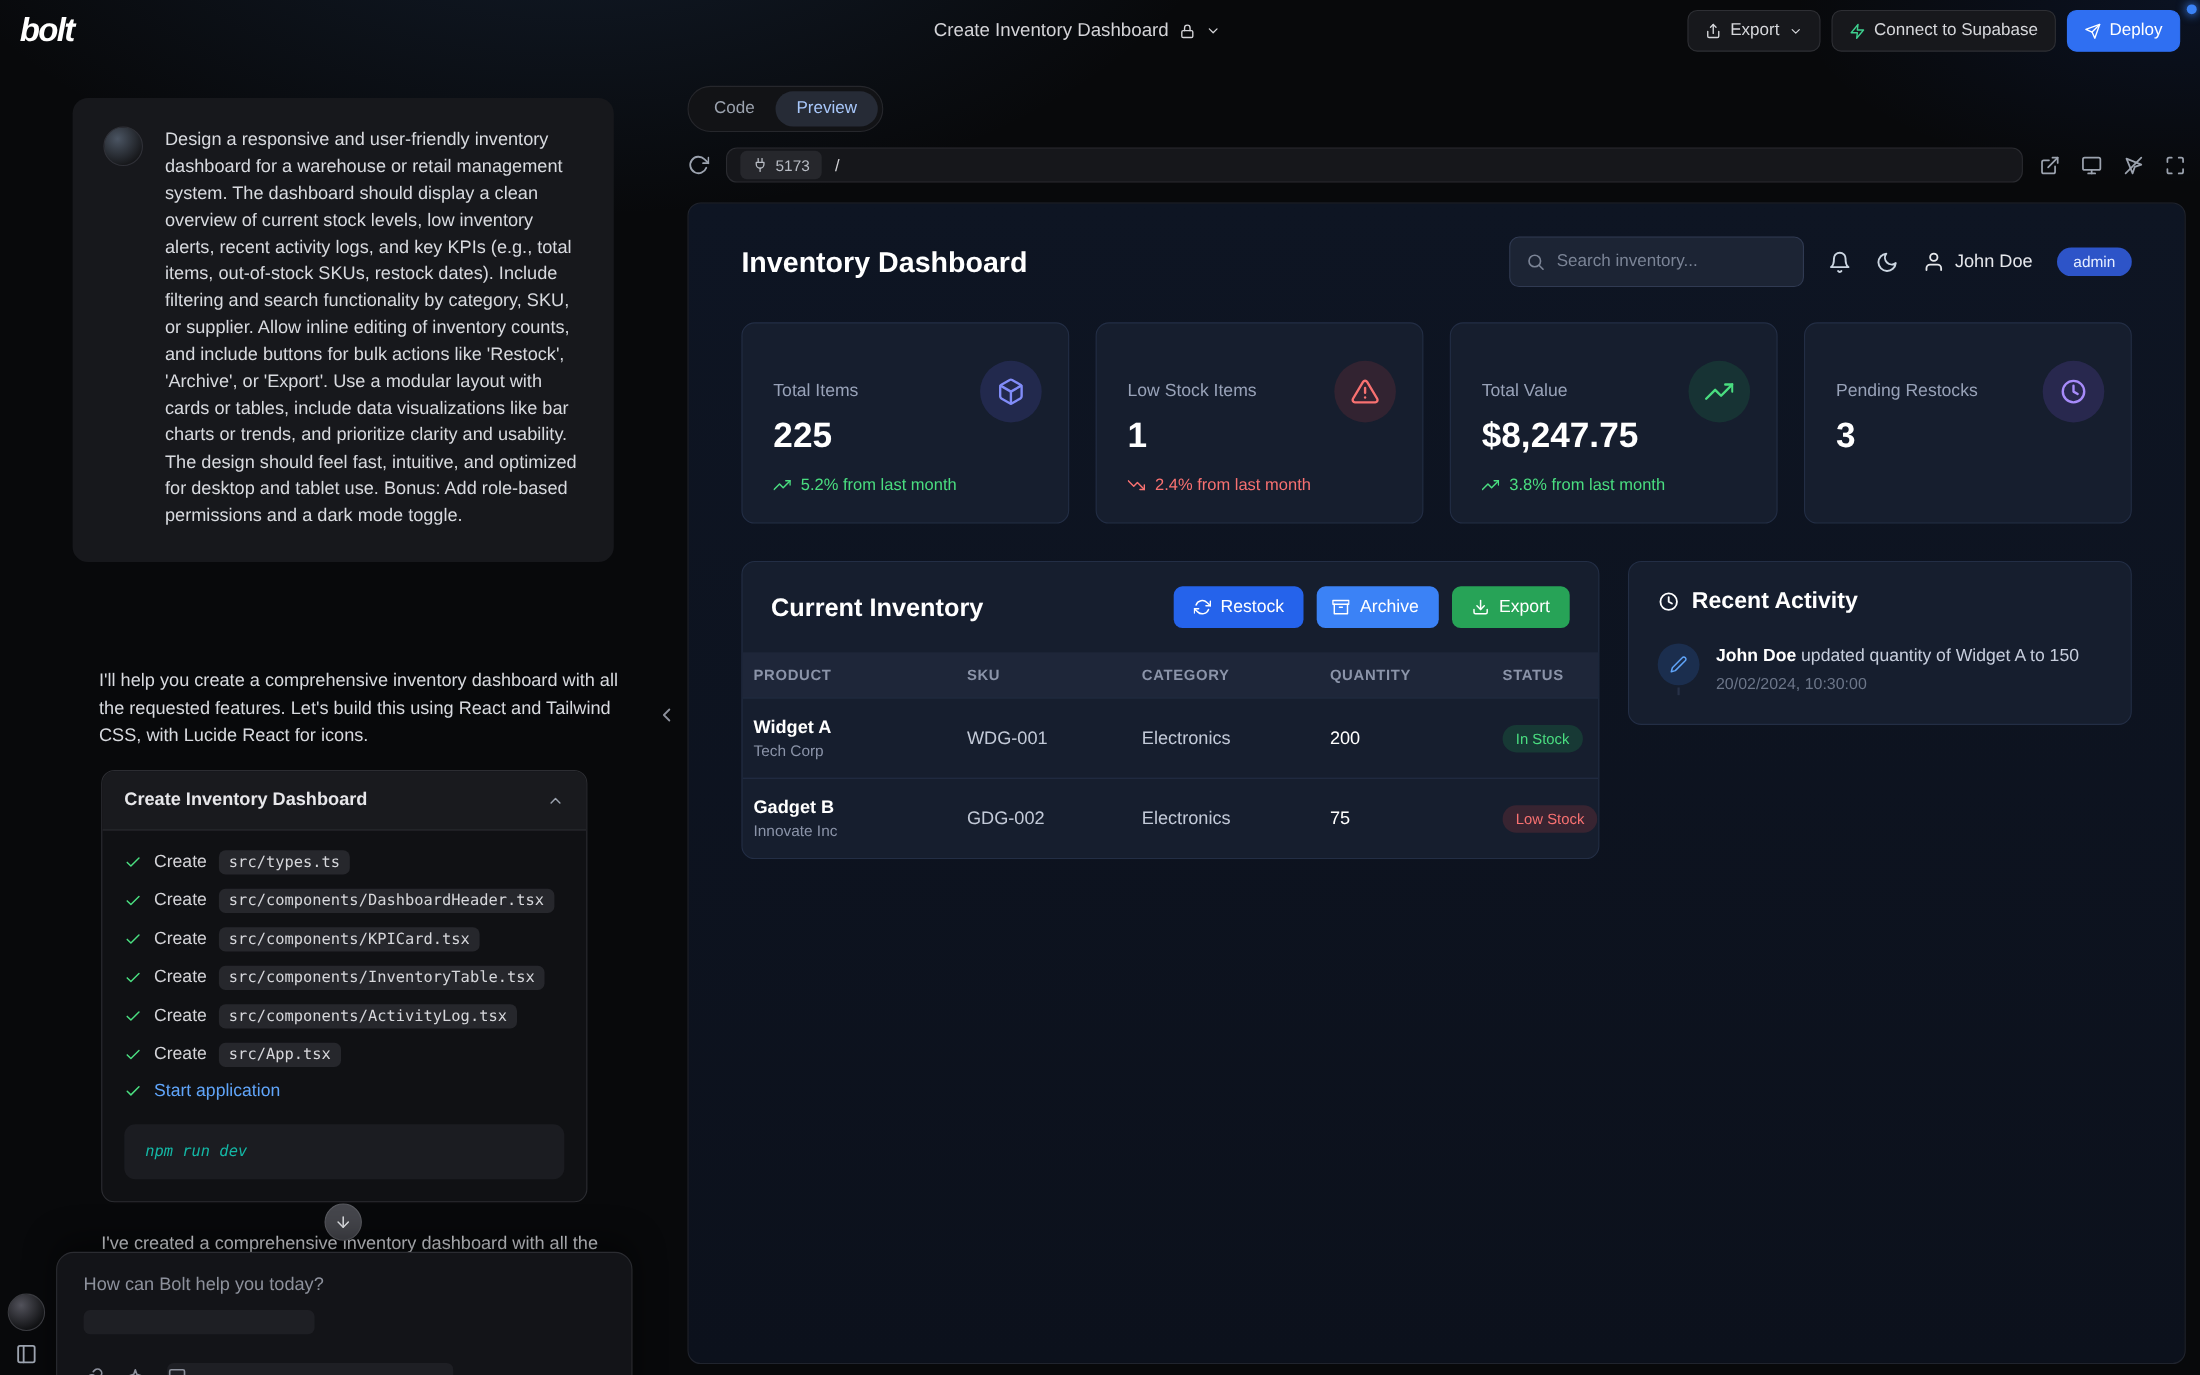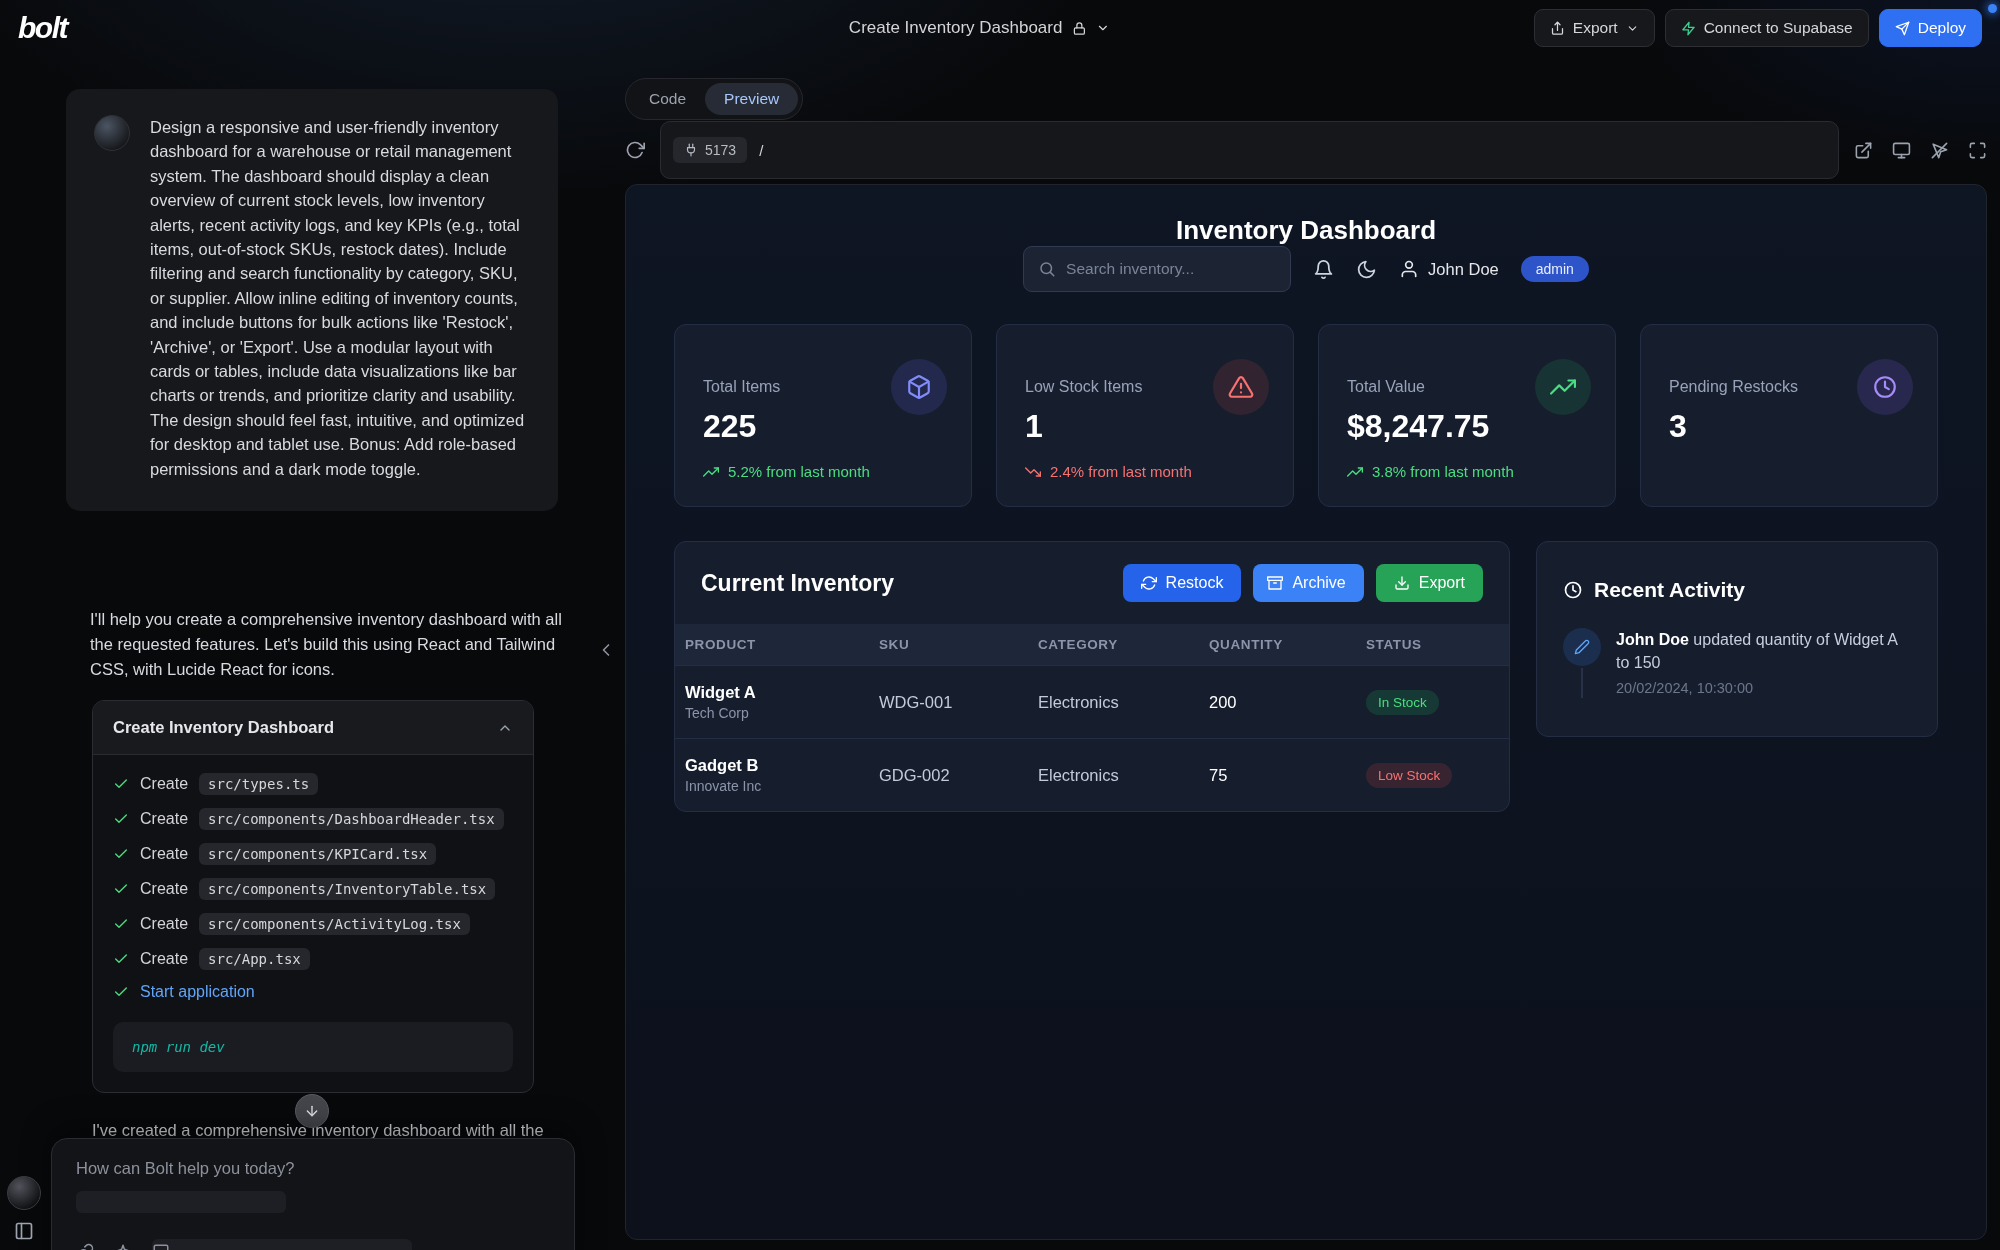--- a/index.html
+++ b/index.html
@@ -63,30 +63,30 @@
   
   .workbench{ position:absolute; left:625px; top:78px; width:1362px; height:1162px; display:flex; flex-direction:column; }
   .tabs-row{ height:42px; display:flex; align-items:center; }
   .tabs-pill{ display:inline-flex; align-items:center; background:#121316; border:1px solid #26272c; border-radius:999px; padding:4px; }
   .tab{ padding:7px 19px; font-size:15.5px; border-radius:999px; cursor:pointer; }
   .tab--code{ color:#9ca3af; }
   .tab--preview{ background:#262b36; color:#a8c7fa; }
 
   .browser-row{ margin-top:6px; height:48px; display:flex; align-items:center; gap:15px; }
   .reload-btn{ color:#9ca3af; cursor:pointer; }
-  .url-pill{ flex:1; height:58px; background:#16171b; border:1px solid #2a2b30; border-radius:10px; display:flex; align-items:center; gap:12px; padding:0 12px; }
+  .url-pill{ flex:1; height:32px; background:#16171b; border:1px solid #2a2b30; border-radius:10px; display:flex; align-items:center; gap:12px; padding:0 12px; }
   .port-badge{ display:flex; align-items:center; gap:7px; background:#26272c; border-radius:6px; padding:5px 11px; font-size:14px; color:#b8bcc4; cursor:pointer; }
   .url-path{ font-size:15px; color:#d4d4d8; }
   .browser-icons{ display:flex; align-items:center; gap:19px; color:#9ca3af; }
   .browser-icons > div{ cursor:pointer; }
 
   .preview{ margin-top:10px; flex:1; border:1px solid #20242e; border-radius:12px; overflow:hidden; background:linear-gradient(#0e1523, #0c111c); }
 
   
-  .dash-header{ display:flex; align-items:center; justify-content:space-between; padding:30px 48px 22px;flex-direction:column; }
+  .dash-header{ display:flex; align-items:center; justify-content:space-between; padding:30px 48px 22px; }
   .dash-title{ font-size:26px; font-weight:700; color:#fff; }
   .dash-right{ display:flex; align-items:center; gap:22px; }
   .search-box{ width:268px; height:46px; background:#1c2434; border:1px solid #303a52; border-radius:9px; display:flex; align-items:center; gap:10px; padding:0 14px; color:#7b8496; }
   .search-box input{ flex:1; min-width:0; background:transparent; border:none; outline:none; font-family:"Liberation Sans", sans-serif; font-size:15.5px; color:#e5e7eb; }
   .search-box input::placeholder{ color:#7b8496; }
   .hd-icon{ color:#cbd5e1; cursor:pointer; }
   .user-chip{ display:flex; align-items:center; gap:9px; color:#e5e7eb; font-size:16.5px; cursor:pointer; }
   .role-badge{ background:#2d54c8; color:#e6eeff; font-size:14px; padding:5px 15px; border-radius:999px; }
 
   .kpi-row{ padding:10px 48px 0; display:grid; grid-template-columns:repeat(4,1fr); gap:24px; }
@@ -117,21 +117,21 @@
   .t-head > div{ padding-right:10px; }
   .t-row{ border-top:1px solid #232e45; padding-top:17px; padding-bottom:17px; font-size:16.5px; color:#c3cad8; }
   .cell-product .p-name{ color:#fff; font-weight:600; font-size:16.5px; }
   .cell-product .p-supplier{ color:#8b94a9; font-size:14px; margin-top:3px; }
   .cell-qty{ color:#fff; }
   .badge{ display:inline-block; padding:5px 12px; border-radius:999px; font-size:13.5px; }
   .badge--instock{ background:rgba(34,197,94,.16); color:#4ade80; }
   .badge--lowstock{ background:rgba(239,68,68,.16); color:#f87171; }
   .cell-actions{ color:#60a5fa; cursor:pointer; }
 
-  .activity-panel{ width:402px; background:#161e2e; border:1px solid #232e45; border-radius:12px; padding:36px 26px; }
+  .activity-panel{ width:458px; background:#161e2e; border:1px solid #232e45; border-radius:12px; padding:24px 26px; }
   .act-header{ display:flex; align-items:center; gap:11px; margin-bottom:26px; color:#fff; }
   .act-title{ font-size:21px; font-weight:700; }
   .act-item{ position:relative; display:flex; gap:15px; padding-bottom:26px; }
   .act-item:last-child{ padding-bottom:4px; }
   .act-line{ position:absolute; left:18px; top:40px; bottom:2px; width:2px; background:#273148; }
   .act-icon{ position:relative; z-index:1; width:38px; height:38px; flex:0 0 38px; border-radius:50%; display:flex; align-items:center; justify-content:center; }
   .act-icon--blue{ background:rgba(59,130,246,.16); color:#60a5fa; }
   .act-icon--teal{ background:rgba(45,212,191,.14); color:#2dd4bf; }
   .act-text{ font-size:16px; line-height:1.45; color:#c7cedd; }
   .act-text .actor{ font-weight:700; color:#fff; }

